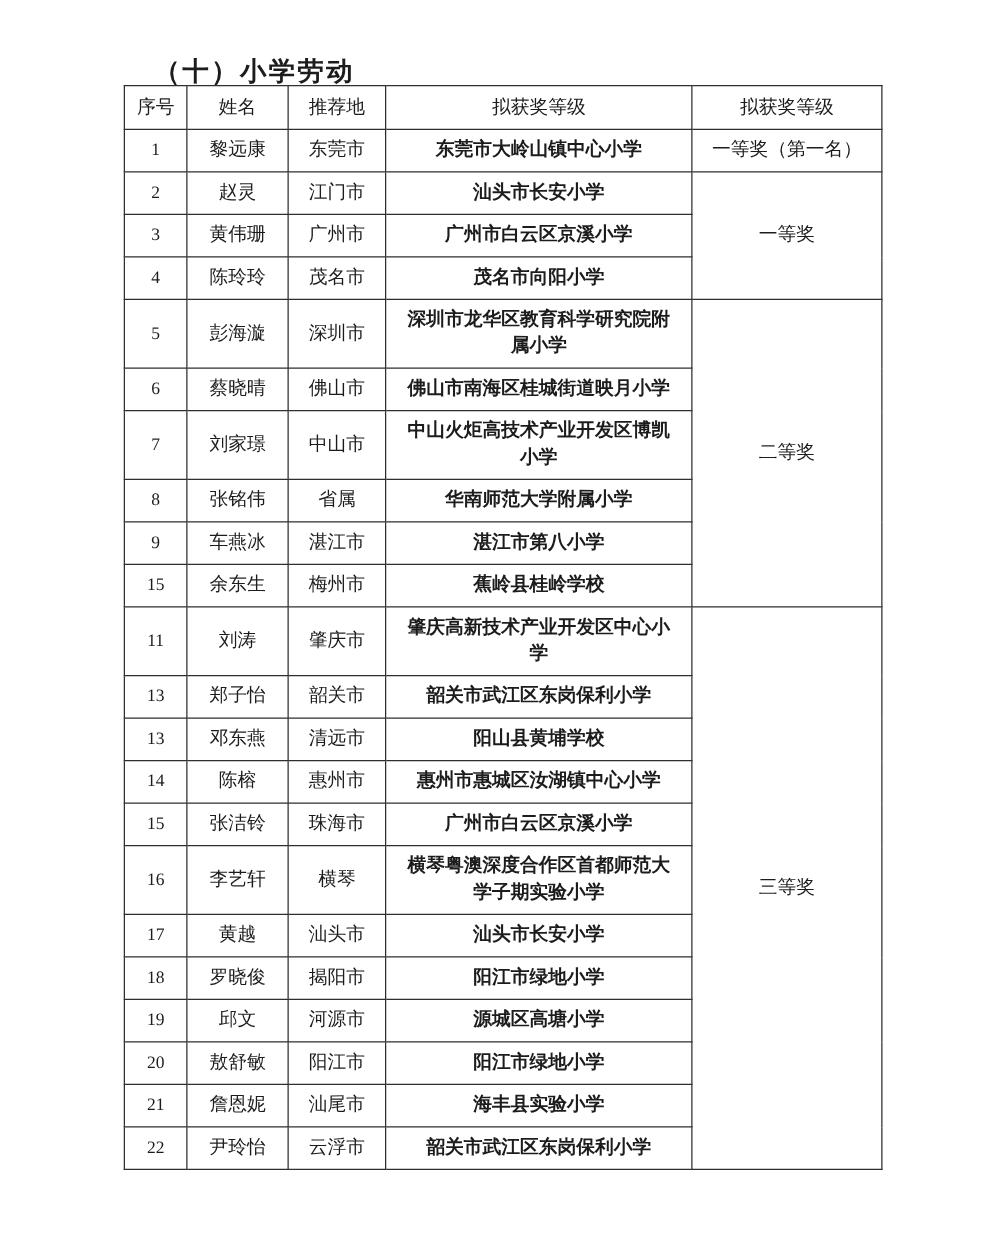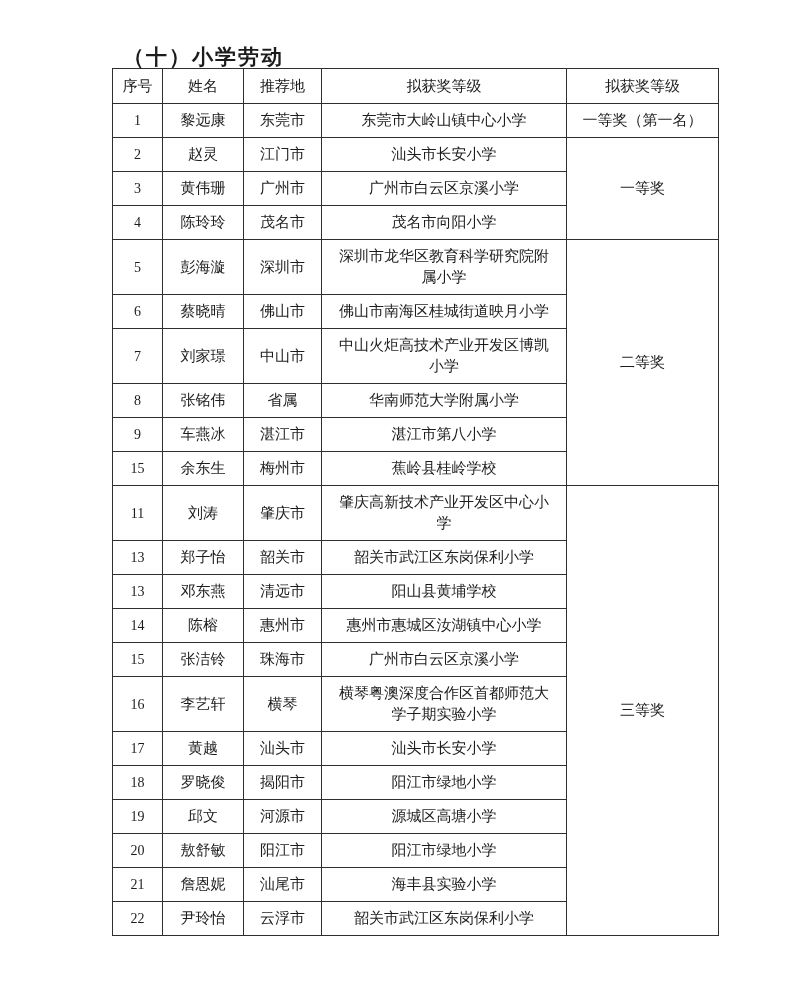--- a/index.html
+++ b/index.html
@@ -17,38 +17,38 @@
     left: 123px;
     top: 27px;
     font-size: 21px;
     font-weight: bold;
     letter-spacing: 2px;
     white-space: nowrap;
     margin-top: 16px;
   }
   table.award-table {
     position: absolute;
-    left: 112px;
+    left: 99px;
     top: 68px;
     width: 606px;
     border-collapse: collapse;
     table-layout: fixed;
   }
   .award-table th, .award-table td {
     border: 1px solid #2f2f2f;
     text-align: center;
     vertical-align: middle;
     font-size: 15px;
     font-weight: normal;
     line-height: 21px;
     padding: 6px 2px;
     overflow: hidden;
   }
   .award-table thead th { height: 22px; }
-  .award-table td.cell-unit { padding: 6px 16px; }
+  .award-table td.cell-unit { padding: 6px 16px; font-weight: bold; }
   .award-table td.cell-no { font-size: 14px; }
   col.c-no    { width: 50px; }
   col.c-name  { width: 81px; }
   col.c-place { width: 78px; }
   col.c-unit  { width: 245px; }
   col.c-award { width: 152px; }
 </style>
 </head>
 <body>
 

